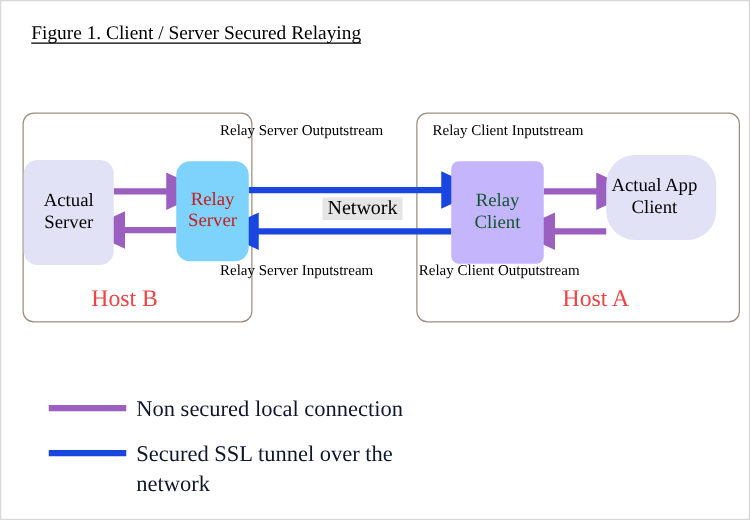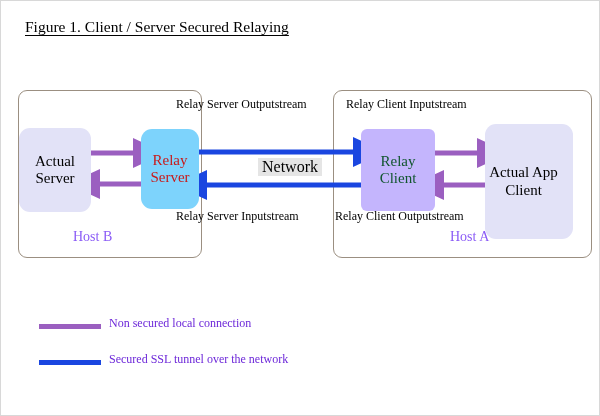--- a/index.html
+++ b/index.html
@@ -37,22 +37,22 @@
     border: 1px solid #9b8f81;
     border-radius: 9px;
     background: transparent;
     box-sizing: border-box;
   }
   #host-b-box { left: 17px;  top: 89px;  width: 184px; height: 168px; }
   #host-a-box { left: 332px; top: 89px;  width: 259px; height: 168px; }
 
   .host-label {
     position: absolute;
-    font-size: 14px;
-    color: #8b5cf6;
+    font-size: 19px;
+    color: #ef4444;
     white-space: nowrap;
   }
   #host-b-label { left: 72px;  top: 228px; }
   #host-a-label { left: 449px; top: 228px; }
 
   
   .node {
     position: absolute;
     box-sizing: border-box;
     display: flex;
@@ -62,21 +62,21 @@
     line-height: 1.16;
     font-size: 15px;
   }
   .node-endpoint {
     background: #e2e2f7;
     border-radius: 11px;
     color: #000000;
   }
   #actual-server-node { left: 18px;  top: 127px; width: 72px;  height: 84px; }
   #actual-app-client-node {
-    left: 484px; top: 123px; width: 88px; height: 115px;
+    left: 484px; top: 123px; width: 88px; height: 68px; border-radius: 23px;
   }
   #actual-app-client-node .node-text { width: 110px; margin-left: -11px; }
 
   #relay-server-node {
     left: 140px; top: 128px; width: 58px; height: 80px;
     background: #7dd3fc;
     color: #c81a1a;
     border-radius: 11px;
   }
   #relay-client-node {
@@ -127,22 +127,22 @@
     height: 5px;
     width: 62px;
     left: 38px;
   }
   #legend-swatch-purple { top: 323px; background: #9b5fc0; }
   #legend-swatch-blue   { top: 359px; background: #1a46e0; }
 
   .legend-text {
     position: absolute;
     left: 108px;
-    font-size: 12px;
-    color: #6d28d9;
+    font-size: 18px;
+    color: #0f172a;
     line-height: 1.35;
     width: 250px;
   }
   #legend-text-purple { top: 314px; }
   #legend-text-blue   { top: 350px; }
 </style>
 </head>
 <body>
 
 <div id="canvas">

